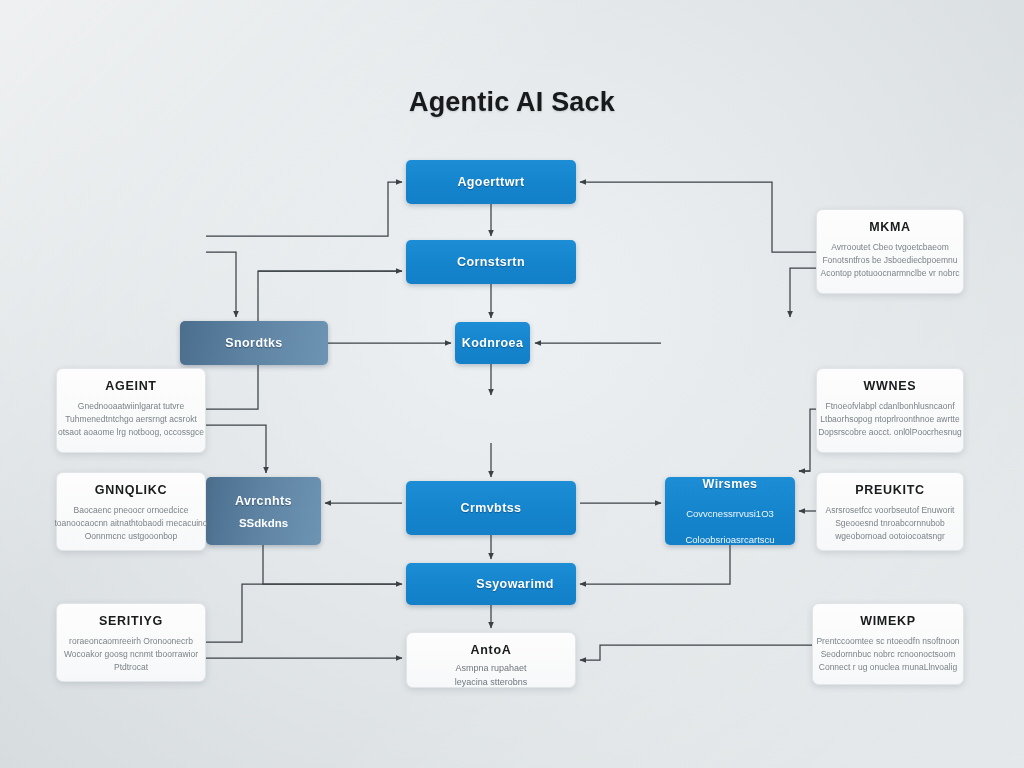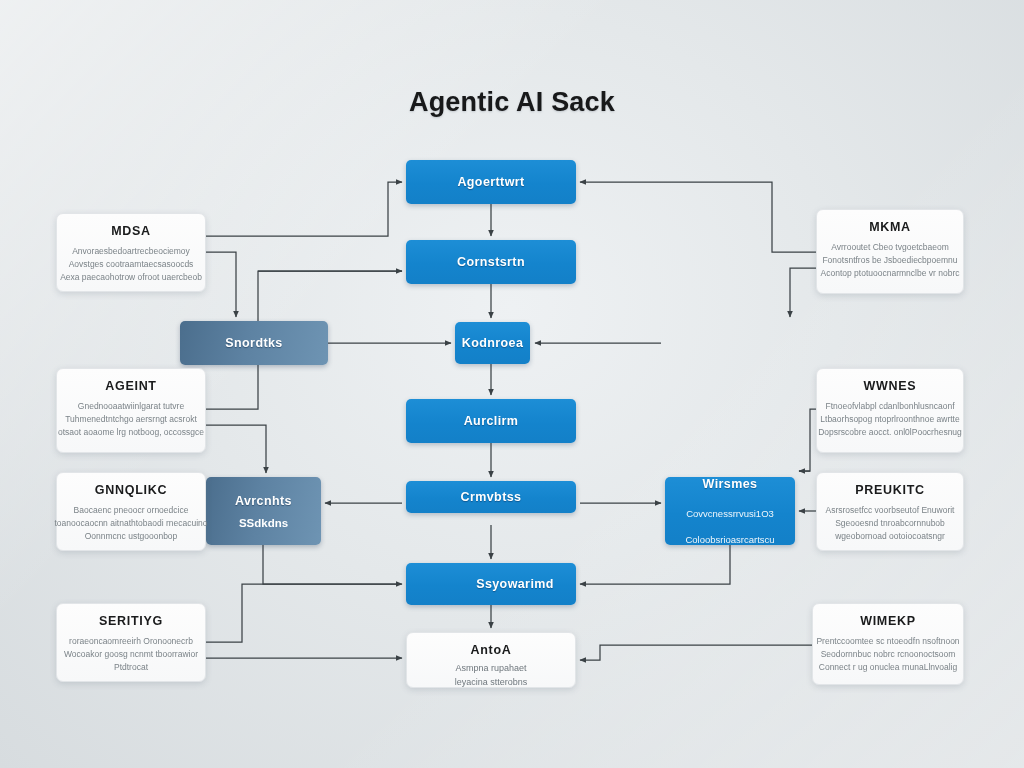--- a/index.html
+++ b/index.html
@@ -190,25 +190,22 @@
   </div>
 
   <div class="node blue" style="left:406px; top:160px; width:170px; height:44px;">
     <div class="hd">Agoerttwrt</div>
   </div>
 
   <div class="node blue" style="left:455px; top:322px; width:75px; height:42px;">
     <div class="hd">Kodnroea</div>
   </div>
 
-  <div class="node blue" style="left:406px; top:399px; width:170px; height:44px;">
-    <div class="hd">Aurclirm</div>
-  </div>
-
-  <div class="node blue" style="left:406px; top:481px; width:170px; height:32px;">
+
+  <div class="node blue" style="left:406px; top:481px; width:170px; height:54px;">
     <div class="hd">Crmvbtss</div>
   </div>
 
   <div class="node blue" style="left:406px; top:563px; width:170px; height:42px;padding-left:48px;">
     <div class="hd">Ssyowarimd</div>
   </div>
 
   <div class="node steel" style="left:180px; top:321px; width:148px; height:44px;">
     <div class="hd">Snordtks</div>
   </div>
@@ -224,26 +221,20 @@
     <div class="sub">Covvcnessrrvusi1O3</div>
     <div class="sub">Coloobsrioasrcartscu</div>
   </div>
 
   <div class="node card tight" style="left:406px; top:632px; width:170px; height:56px;">
     <div class="hd">AntoA</div>
     <div class="ln">Asmpna rupahaet</div>
     <div class="ln">leyacina stterobns</div>
   </div>
 
-  <div class="node card" style="left:56px; top:213px; width:150px; height:79px;">
-    <div class="hd">MDSA</div>
-    <div class="ln">Anvoraesbedoartrecbeociemoy</div>
-    <div class="ln">Aovstges cootraamtaecsasoocds</div>
-    <div class="ln">Aexa paecaohotrow ofroot uaercbeob</div>
-  </div>
 
   <div class="node card" style="left:56px; top:368px; width:150px; height:85px;">
     <div class="hd">AGEINT</div>
     <div class="ln">Gnednooaatwiinlgarat tutvre</div>
     <div class="ln">Tuhmenedtntchgo aersrngt acsrokt</div>
     <div class="ln">otsaot aoaome lrg notboog, occossgce</div>
   </div>
 
   <div class="node card" style="left:56px; top:472px; width:150px; height:79px;">
     <div class="hd">GNNQLIKC</div>

